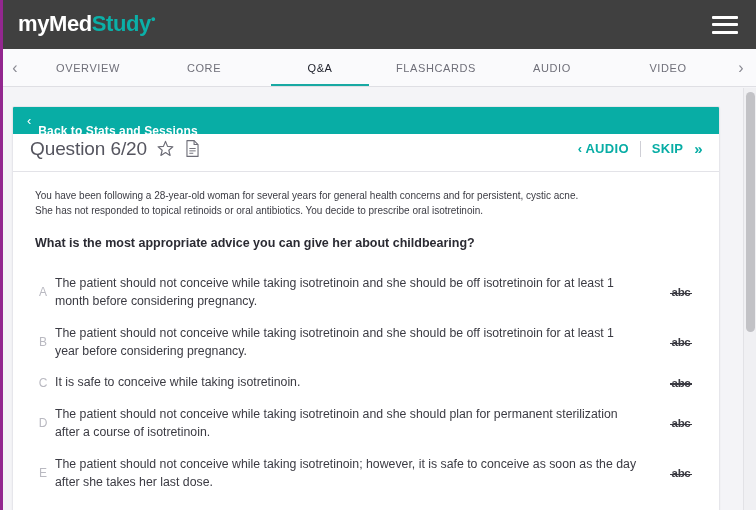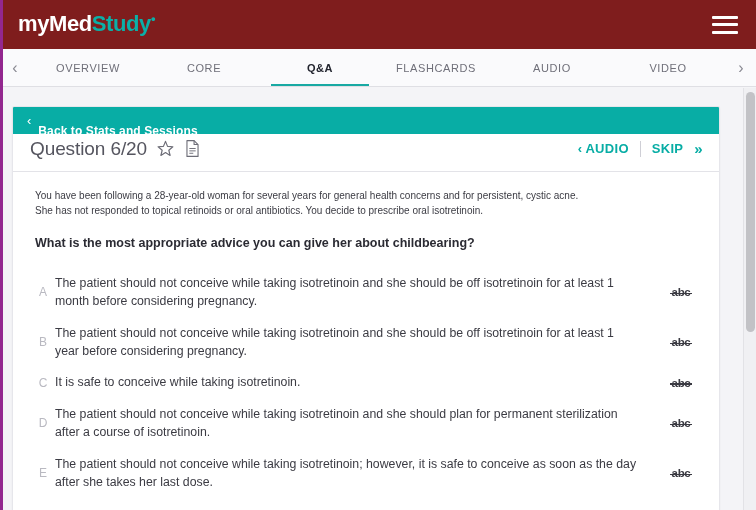--- a/index.html
+++ b/index.html
@@ -25,21 +25,21 @@
     background: #93278f;
     z-index: 40;
   }
 
   
   .topbar {
     position: absolute;
     left: 0; top: 0;
     width: 756px;
     height: 49px;
-    background: #7f1d1d;
+    background: #404040;
     display: flex;
     align-items: center;
     justify-content: space-between;
     padding: 0 18px 0 18px;
   }
 
   .brand {
     font-size: 22px;
     font-weight: bold;
     letter-spacing: -0.4px;
@@ -106,21 +106,21 @@
     justify-content: center;
     font-size: 11px;
     letter-spacing: 0.6px;
     color: #6f6f79;
     cursor: pointer;
     position: relative;
     text-align: center;
   }
   .tab.active {
     color: #22242e;
-    font-weight: bold;
+    font-weight: normal;
   }
   .tab.active::after {
     content: "";
     position: absolute;
     left: 8%;
     right: 8%;
     bottom: 0;
     height: 2px;
     background: #18a9a3;
   }

